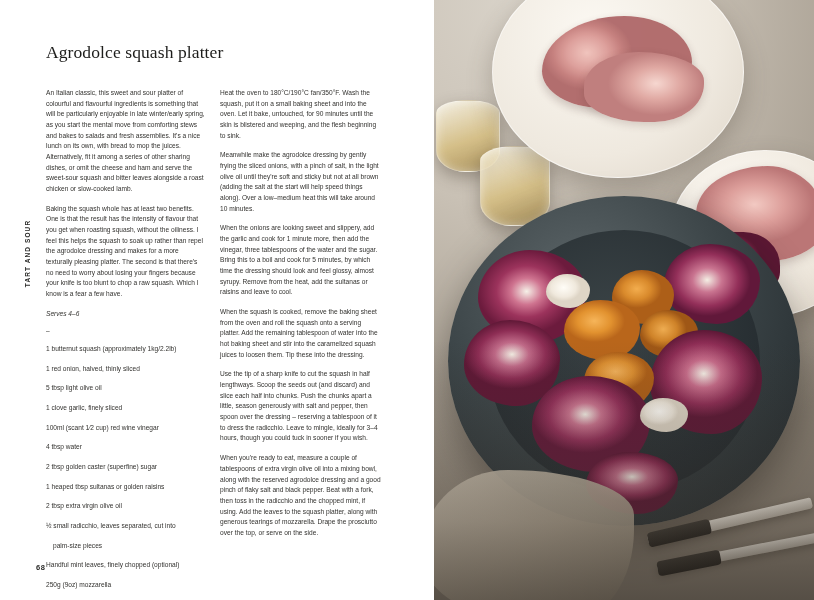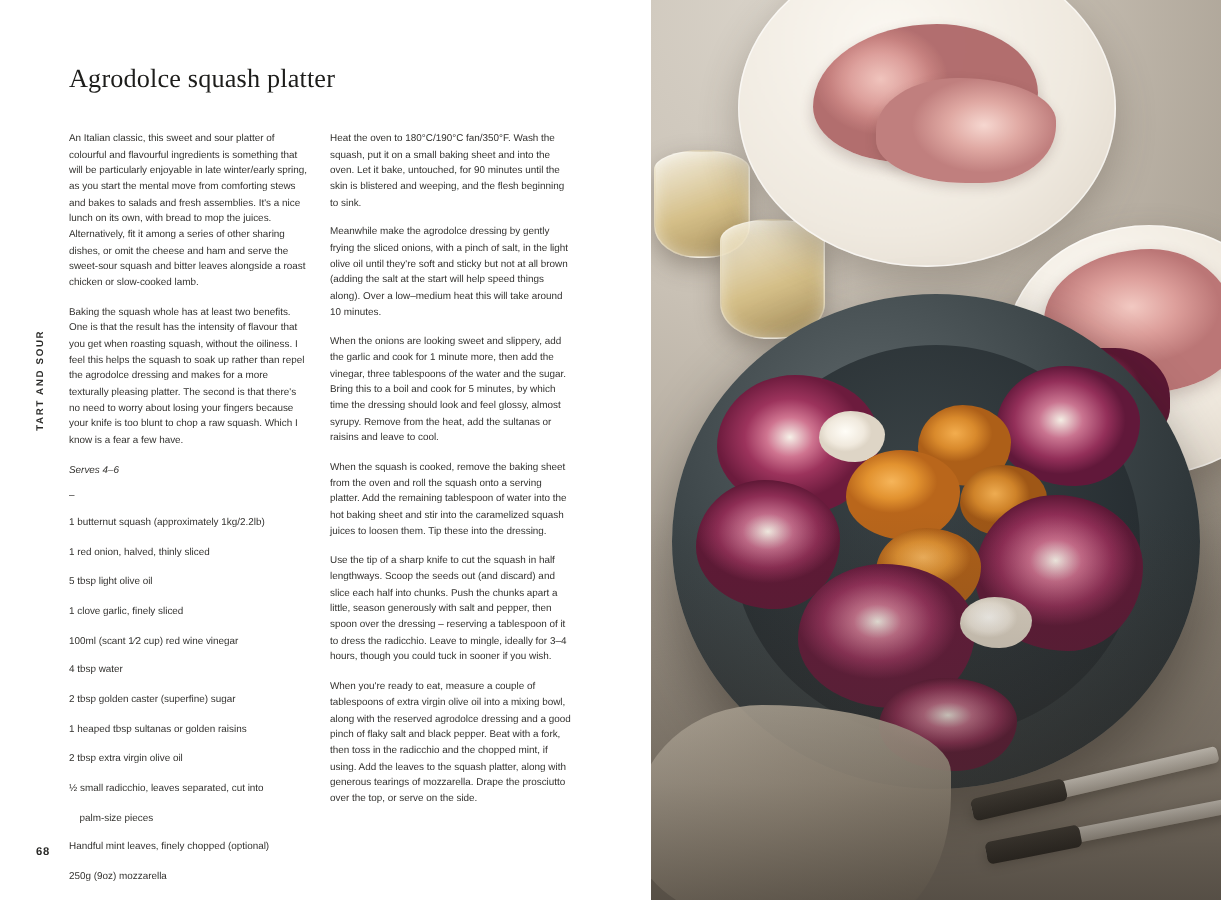--- a/index.html
+++ b/index.html
@@ -48,21 +48,21 @@
     font-size: 6.5px;
     letter-spacing: 1.1px;
     font-weight: bold;
     color: #2a2a28;
     text-align: center;
     white-space: nowrap;
   }
 
   .folio {
     position: absolute;
-    left: 24px;
+    left: 36px;
     bottom: 28px;
     font-size: 7.5px;
     font-weight: bold;
     letter-spacing: 0.5px;
     color: #2a2a28;
   }
 
   .title {
     position: absolute;
     left: 46px;

